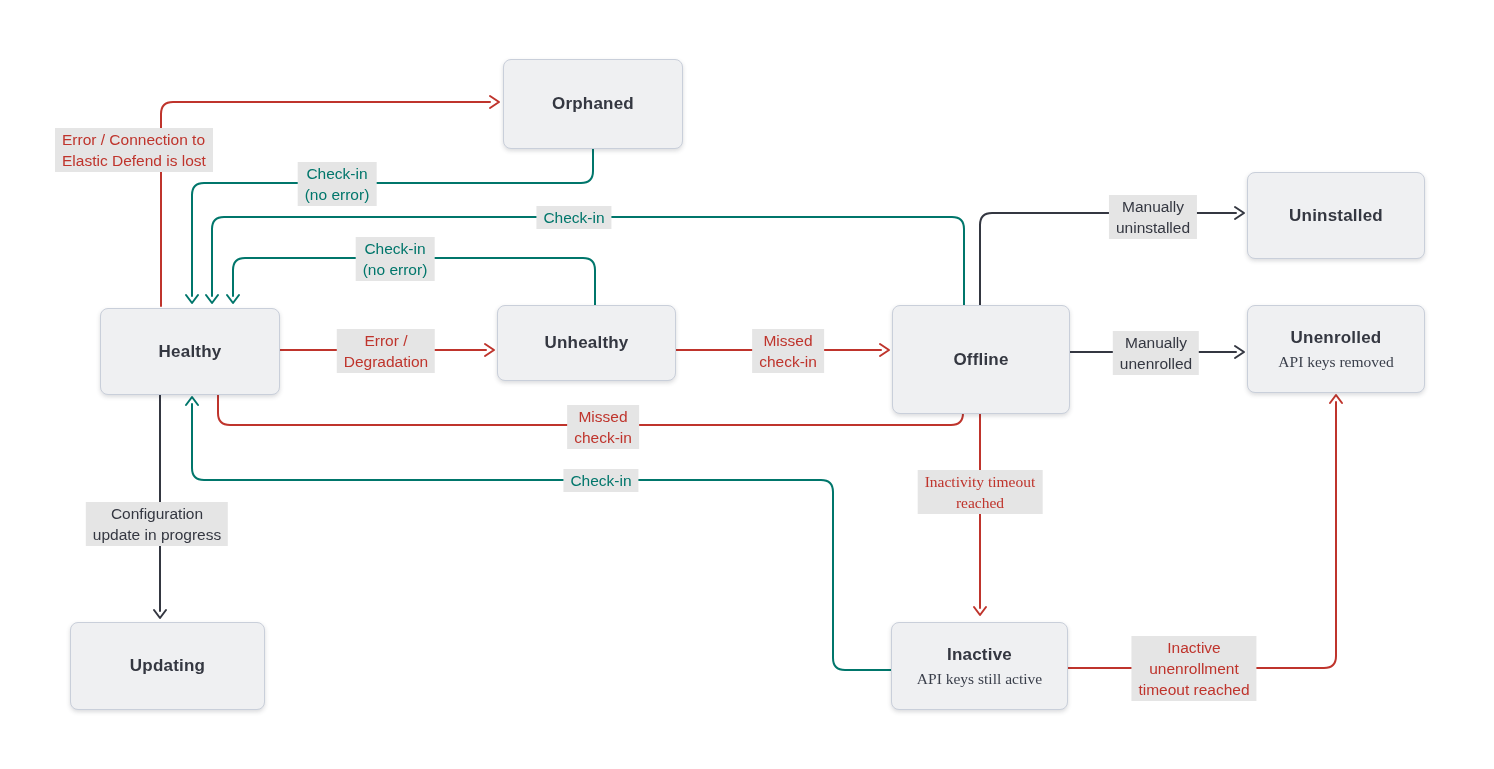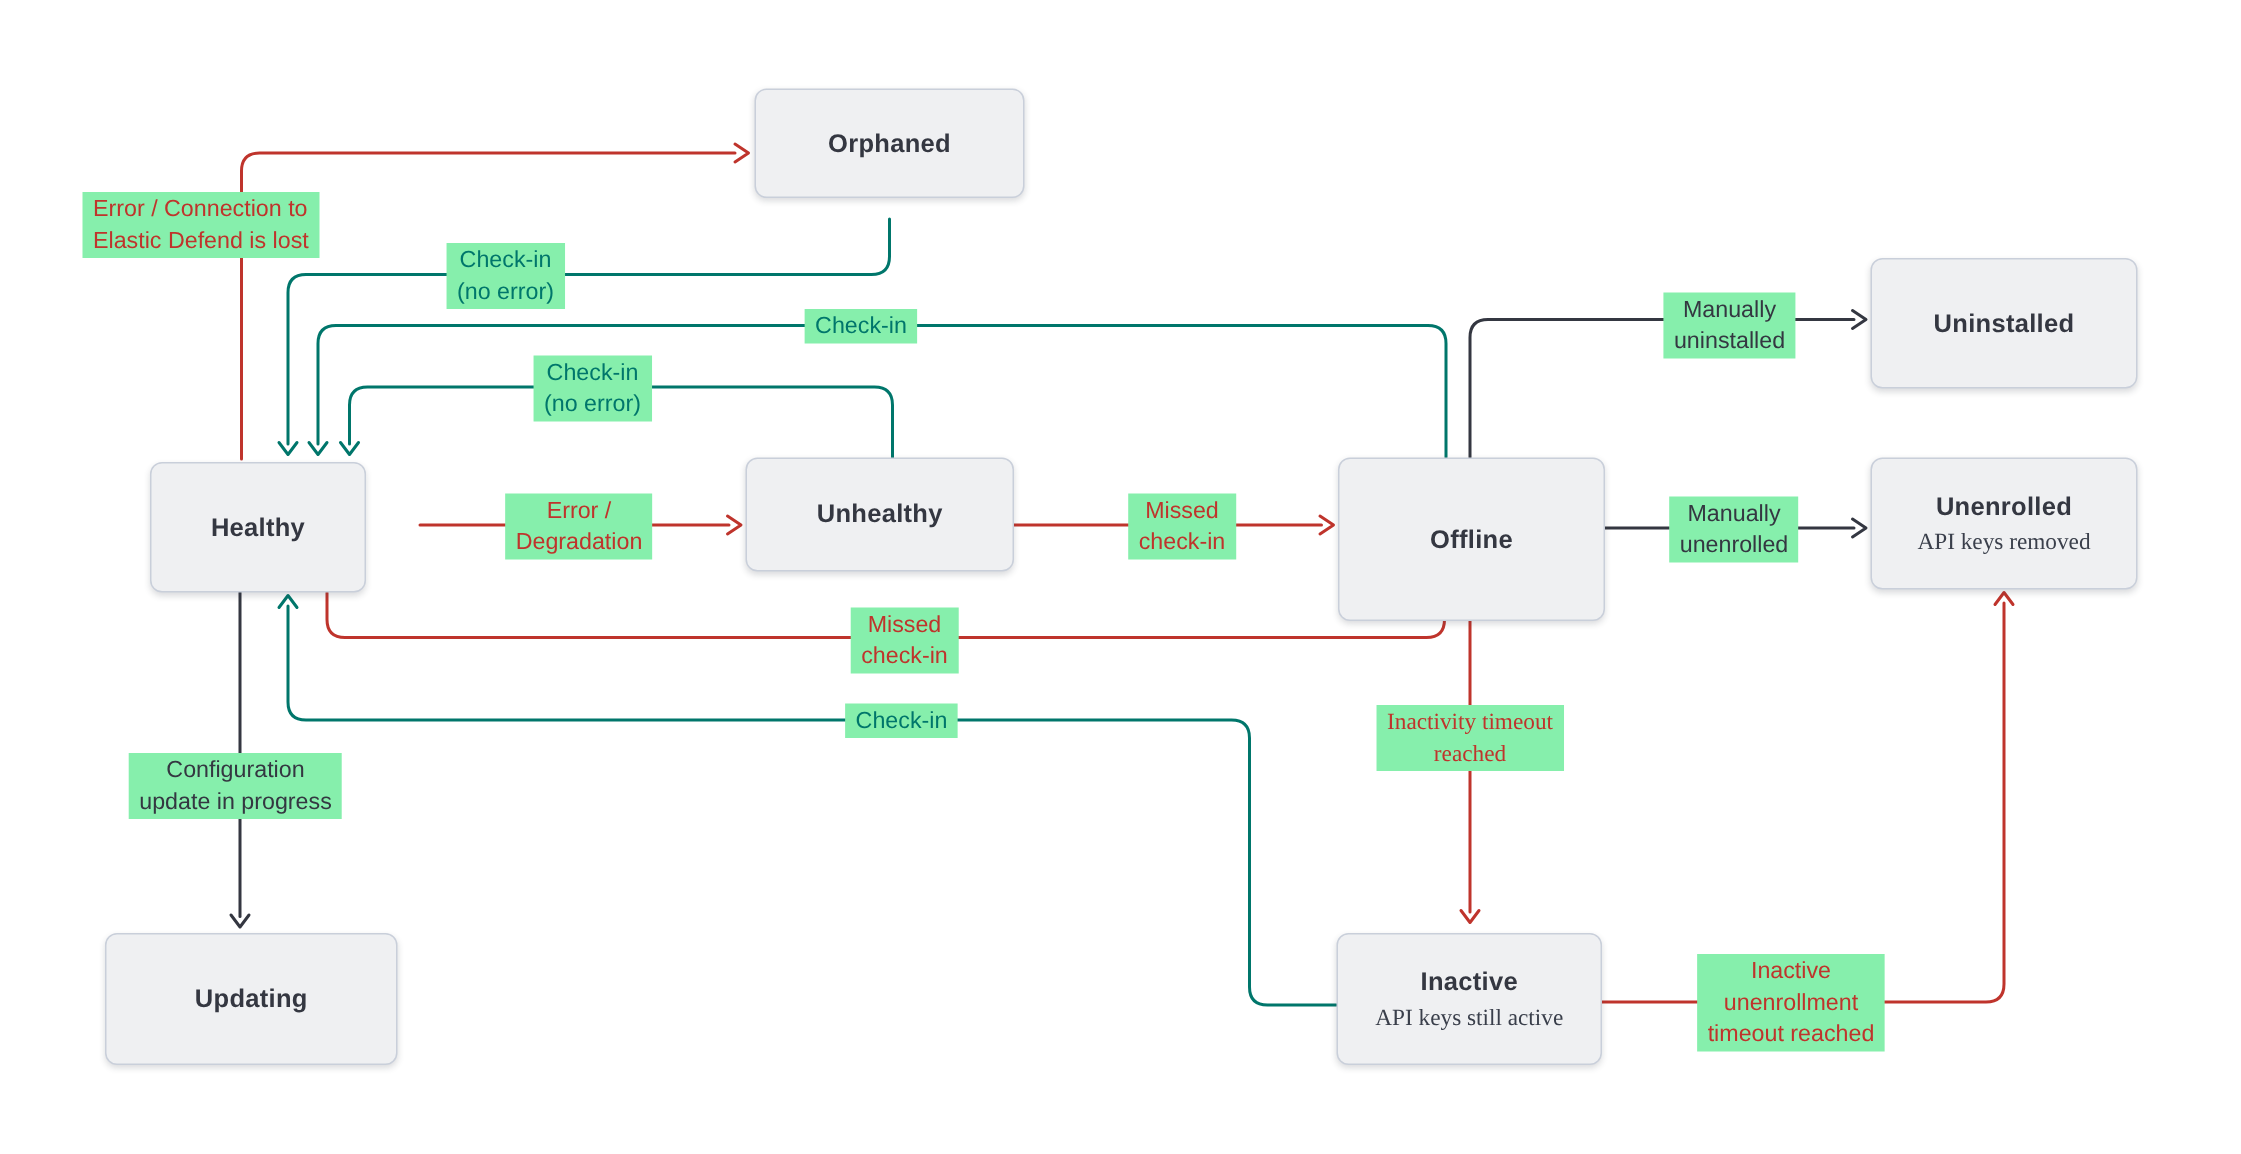--- a/index.html
+++ b/index.html
@@ -10,21 +10,21 @@
     font-family:"Liberation Sans","DejaVu Sans",sans-serif;
     overflow:hidden;
   }
   svg.wires{position:absolute;left:0;top:0;z-index:1;}
   .line,.head{fill:none;stroke-width:2;stroke-linecap:round;stroke-linejoin:round;}
   .red{stroke:#BF342C;}
   .teal{stroke:#00766B;}
   .dark{stroke:#343741;}
   .edge-label{
     position:absolute;z-index:2;
-    background:#86efac;
+    background:#e5e5e5;
     padding:1px 7px;
     font-size:15.5px;line-height:21px;
     text-align:center;
     white-space:pre-line;
     transform:translateX(-50%);
   }
   .edge-label.left-align{transform:none;text-align:left;}
   .lbl-red{color:#BF342C;}
   .lbl-teal{color:#00766B;}
   .lbl-dark{color:#343741;}
@@ -149,29 +149,29 @@
   <div class="edge-label lbl-dark" style="left:157px;top:502px;">Configuration
 update in progress</div>
 
   <div class="edge-label lbl-red" style="left:980px;top:470px;font-family:Liberation Serif, serif;">Inactivity timeout
 reached</div>
 
   <div class="edge-label lbl-red" style="left:1194px;top:636px;">Inactive
 unenrollment
 timeout reached</div>
 
-  <div class="node" style="left:503px;top:59px;width:180px;height:73px;">
+  <div class="node" style="left:503px;top:59px;width:180px;height:90px;">
     <span class="node-title">Orphaned</span>
   </div>
 
   <div class="node" style="left:1247px;top:172px;width:178px;height:87px;">
     <span class="node-title">Uninstalled</span>
   </div>
 
-  <div class="node" style="left:100px;top:308px;width:144px;height:87px;">
+  <div class="node" style="left:100px;top:308px;width:180px;height:87px;">
     <span class="node-title">Healthy</span>
   </div>
 
   <div class="node" style="left:497px;top:305px;width:179px;height:76px;">
     <span class="node-title">Unhealthy</span>
   </div>
 
   <div class="node" style="left:892px;top:305px;width:178px;height:109px;">
     <span class="node-title">Offline</span>
   </div>

